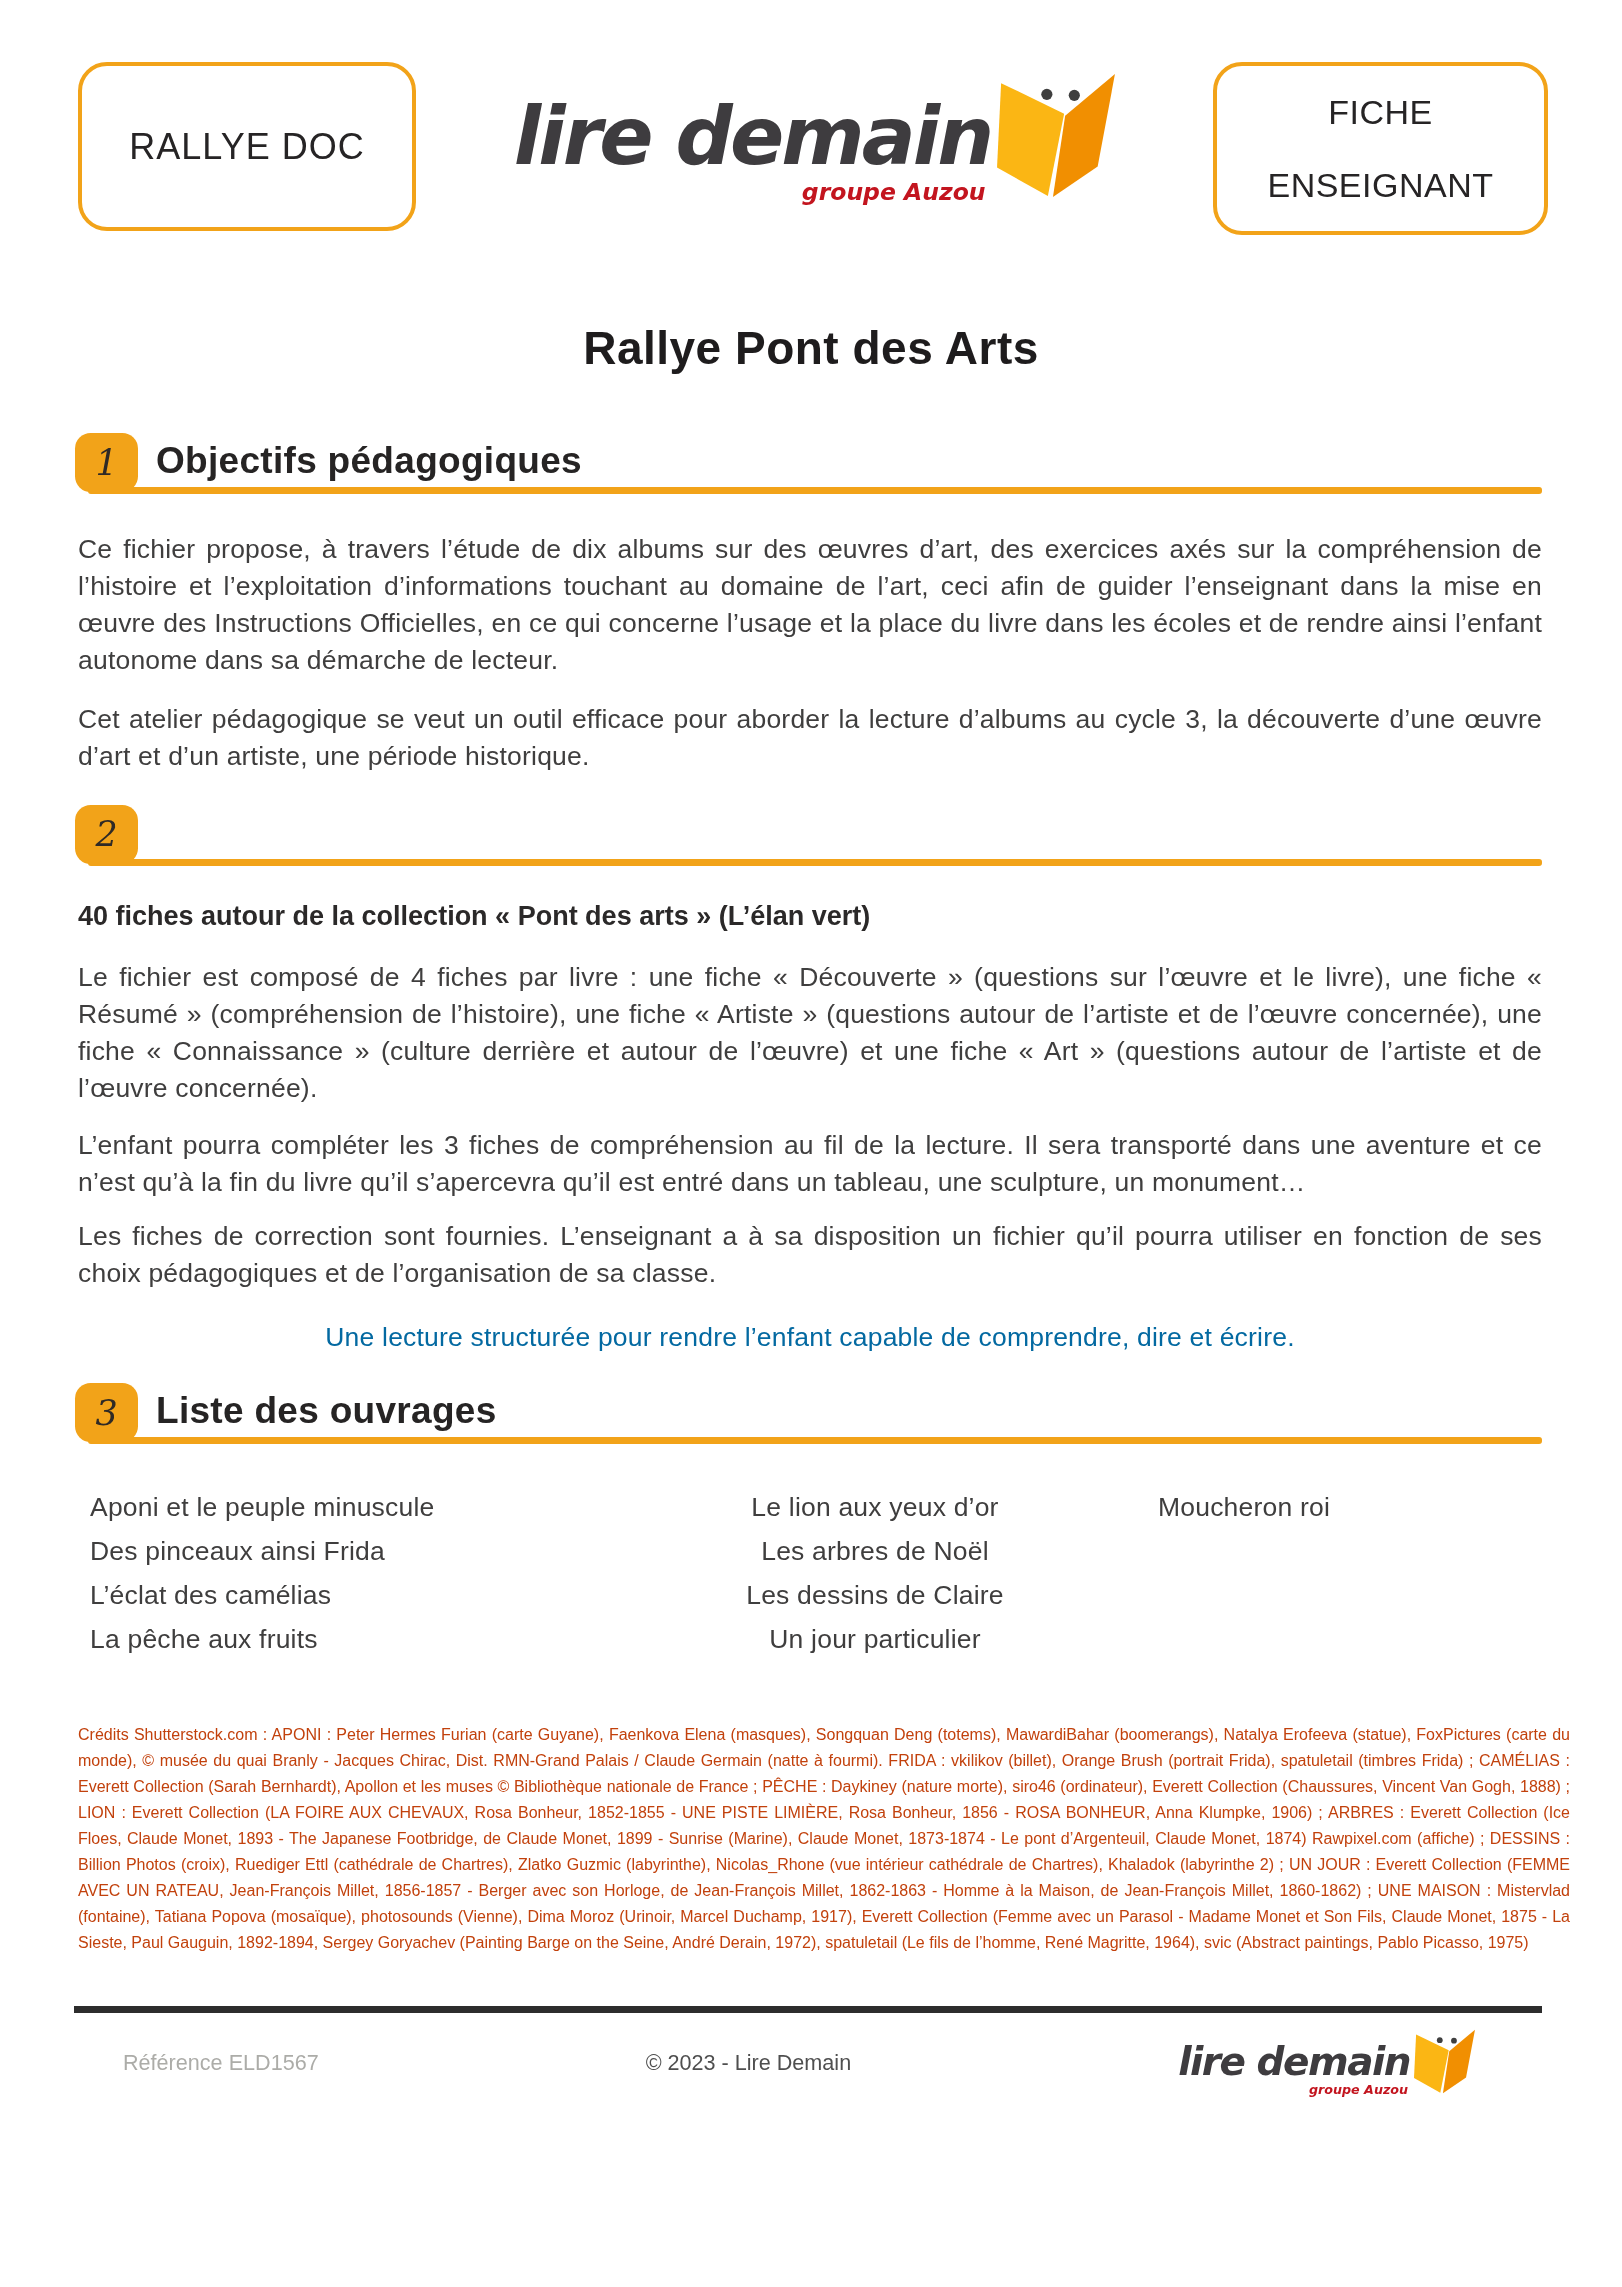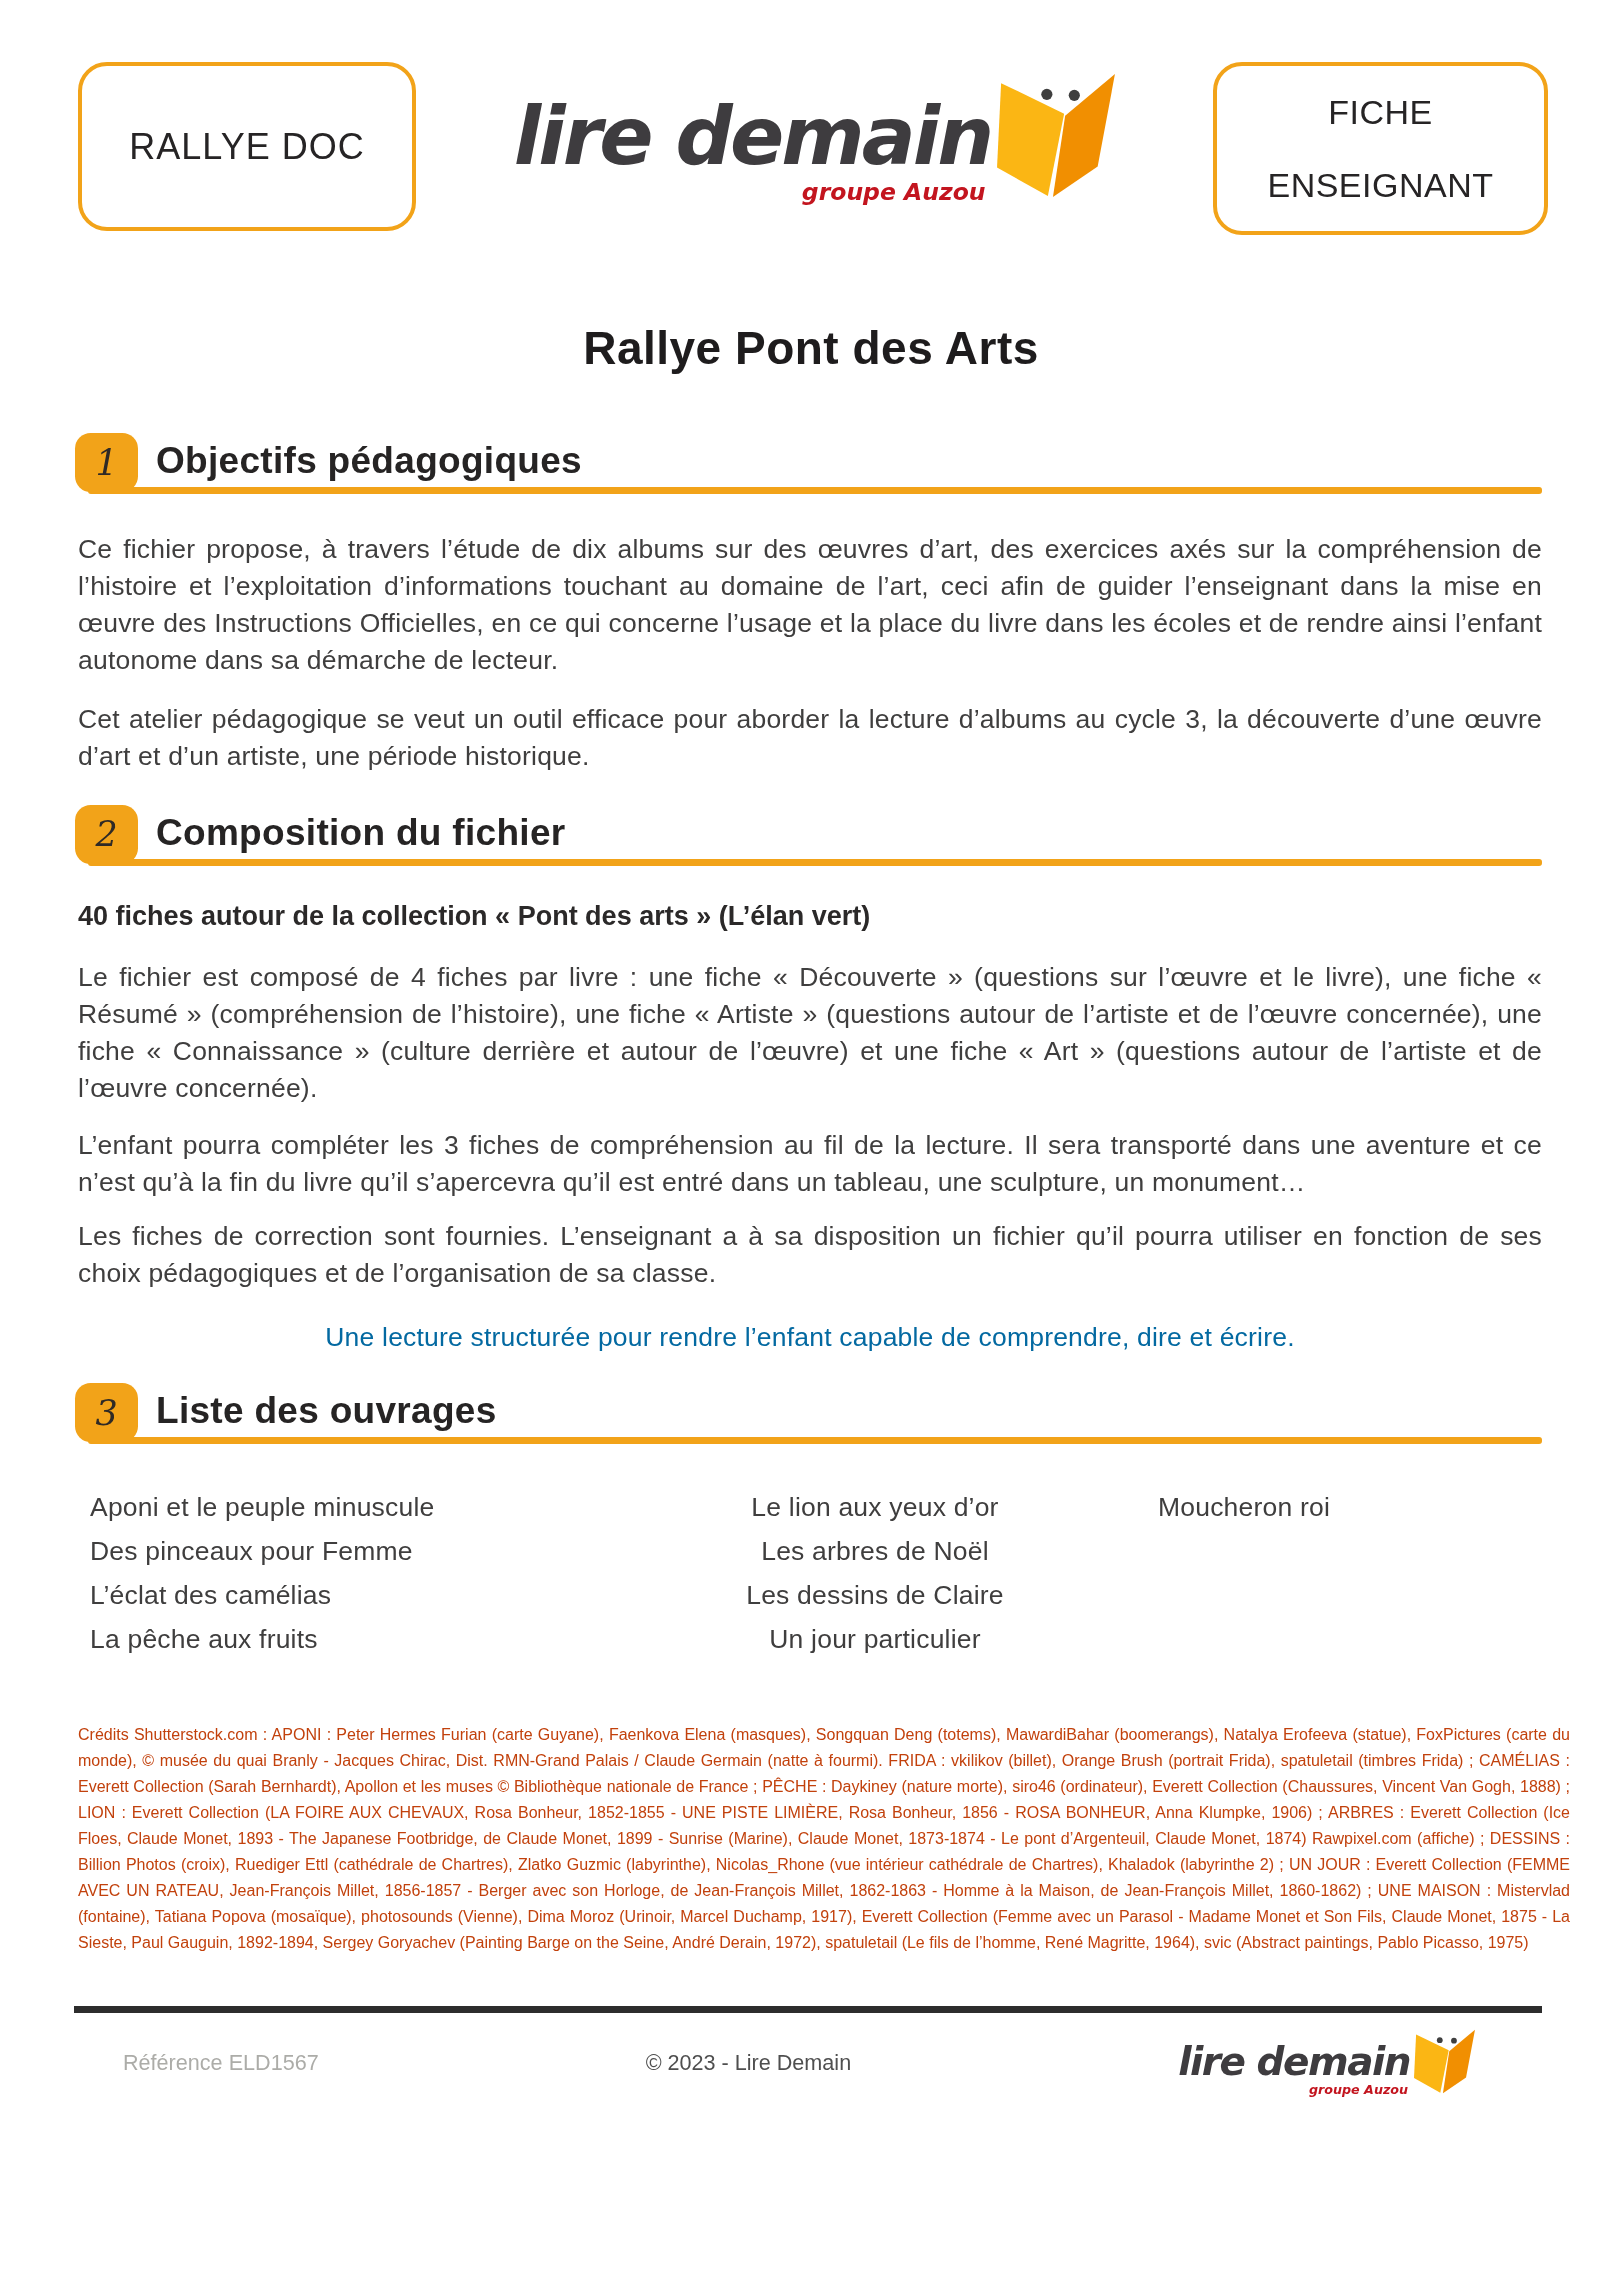--- a/index.html
+++ b/index.html
@@ -223,39 +223,38 @@
   <div class="section-rule"></div>
   <div class="section-title">Objectifs pédagogiques</div>
 </div>
 
 <p class="para p-top40">Ce fichier propose, à travers l’étude de dix albums sur des œuvres d’art, des exercices axés sur la compréhension de l’histoire et l’exploitation d’informations touchant au domaine de l’art, ceci afin de guider l’enseignant dans la mise en œuvre des Instructions Officielles, en ce qui concerne l’usage et la place du livre dans les écoles et de rendre ainsi l’enfant autonome dans sa démarche de lecteur.</p>
 <p class="para p-top22">Cet atelier pédagogique se veut un outil efficace pour aborder la lecture d’albums au cycle 3, la découverte d’une œuvre d’art et d’un artiste, une période historique.</p>
 
 <div class="section-header mt31">
   <div class="section-badge">2</div>
   <div class="section-rule"></div>
-  <div class="section-title">Composition du fichier</div>
 </div>
 
 <div class="bold-line">40 fiches autour de la collection « Pont des arts » (L’élan vert)</div>
 <p class="para p-top28">Le fichier est composé de 4 fiches par livre : une fiche « Découverte » (questions sur l’œuvre et le livre), une fiche « Résumé » (compréhension de l’histoire), une fiche « Artiste »  (questions autour de l’artiste et de l’œuvre concernée), une fiche « Connaissance » (culture derrière et autour de l’œuvre) et une fiche « Art » (questions autour de l’artiste et de l’œuvre concernée).</p>
 <p class="para p-top20">L’enfant pourra compléter les 3 fiches de compréhension au fil de la lecture. Il sera transporté dans une aventure et ce n’est qu’à la fin du livre qu’il s’apercevra qu’il est entré dans un tableau, une sculpture, un monument…</p>
 <p class="para p-top18">Les fiches de correction sont fournies. L’enseignant a à sa disposition un fichier qu’il pourra utiliser en fonction de ses choix pédagogiques et de l’organisation de sa classe.</p>
 <div class="tagline">Une lecture structurée pour rendre l’enfant capable de comprendre, dire et écrire.</div>
 
 <div class="section-header mt32">
   <div class="section-badge">3</div>
   <div class="section-rule"></div>
   <div class="section-title">Liste des ouvrages</div>
 </div>
 
 <div class="books">
   <ul class="bcol1">
     <li>Aponi et le peuple minuscule</li>
-    <li>Des pinceaux pour Femme</li>
+    <li>Des pinceaux ainsi Frida</li>
     <li>L’éclat des camélias</li>
     <li>La pêche aux fruits</li>
   </ul>
   <ul class="bcol2">
     <li>Le lion aux yeux d’or</li>
     <li>Les arbres de Noël</li>
     <li>Les dessins de Claire</li>
     <li>Un jour particulier</li>
   </ul>
   <ul class="bcol3">

